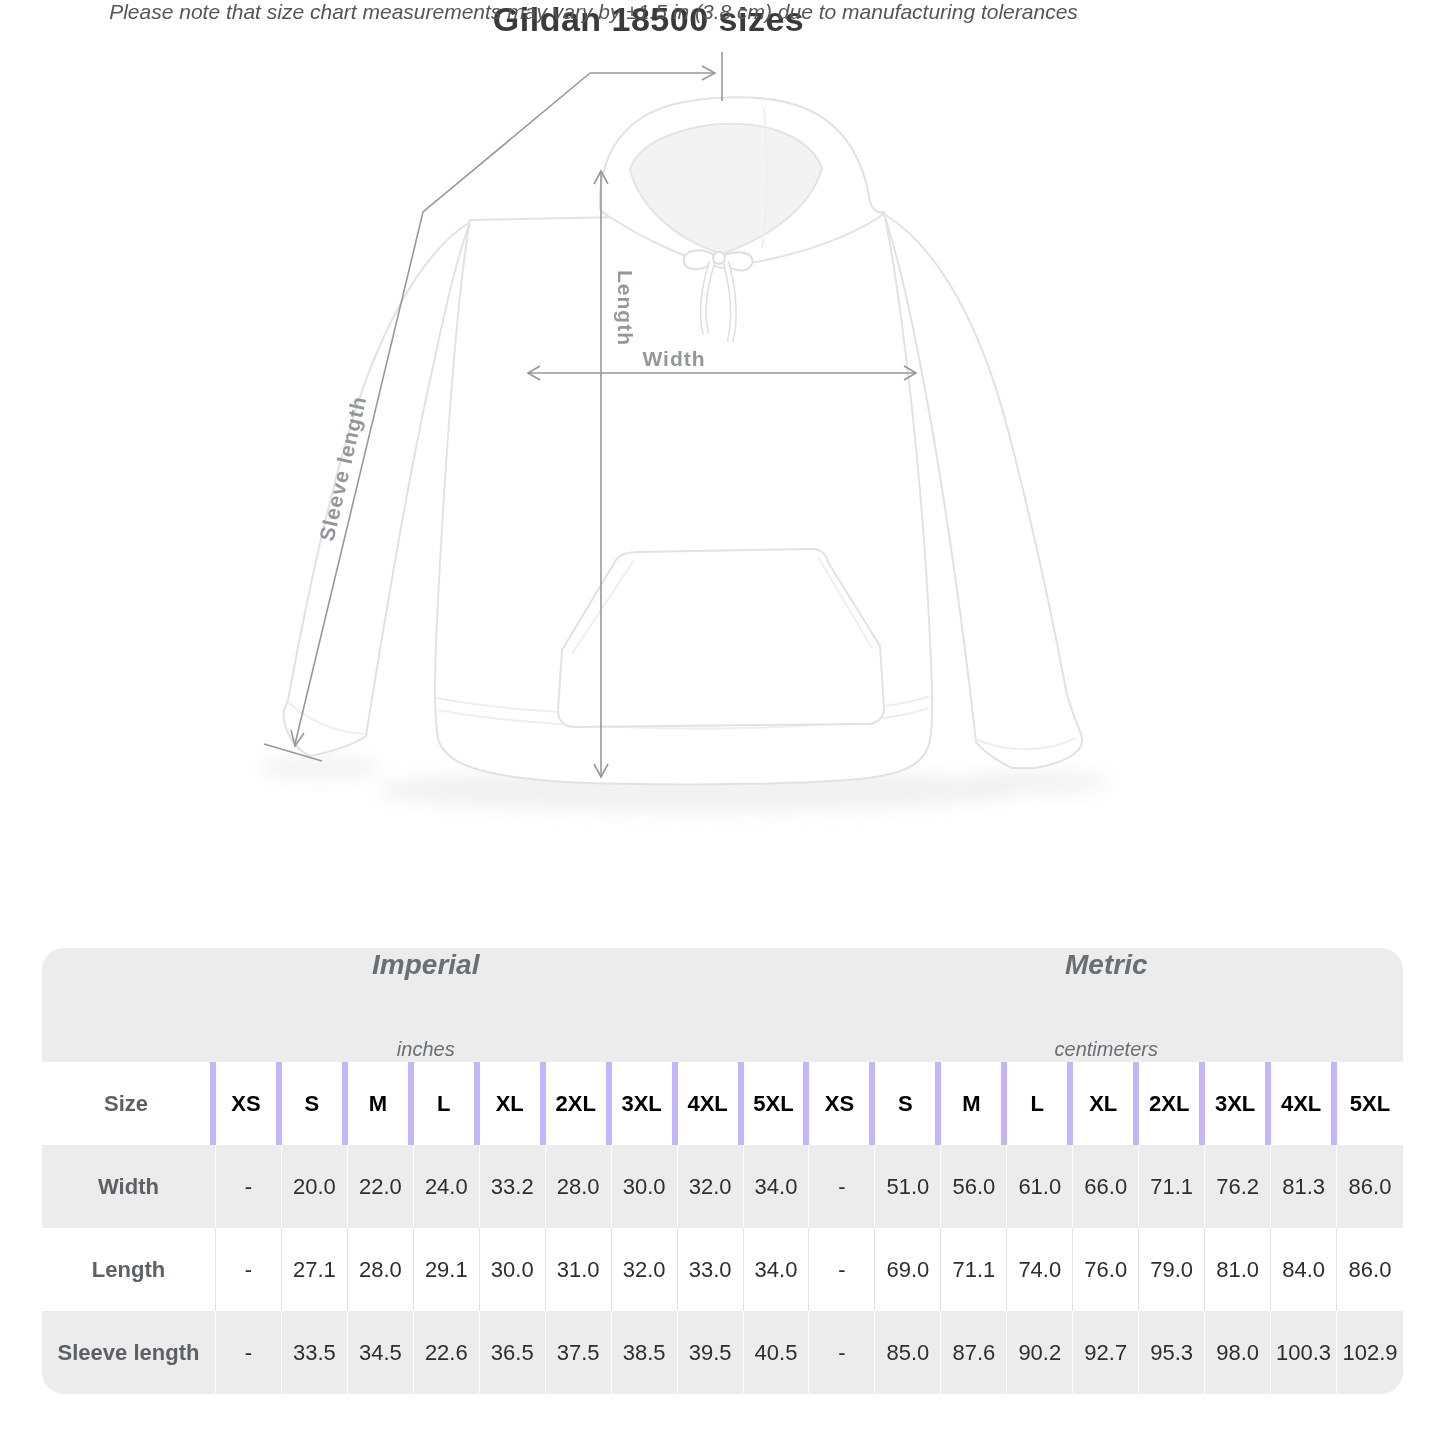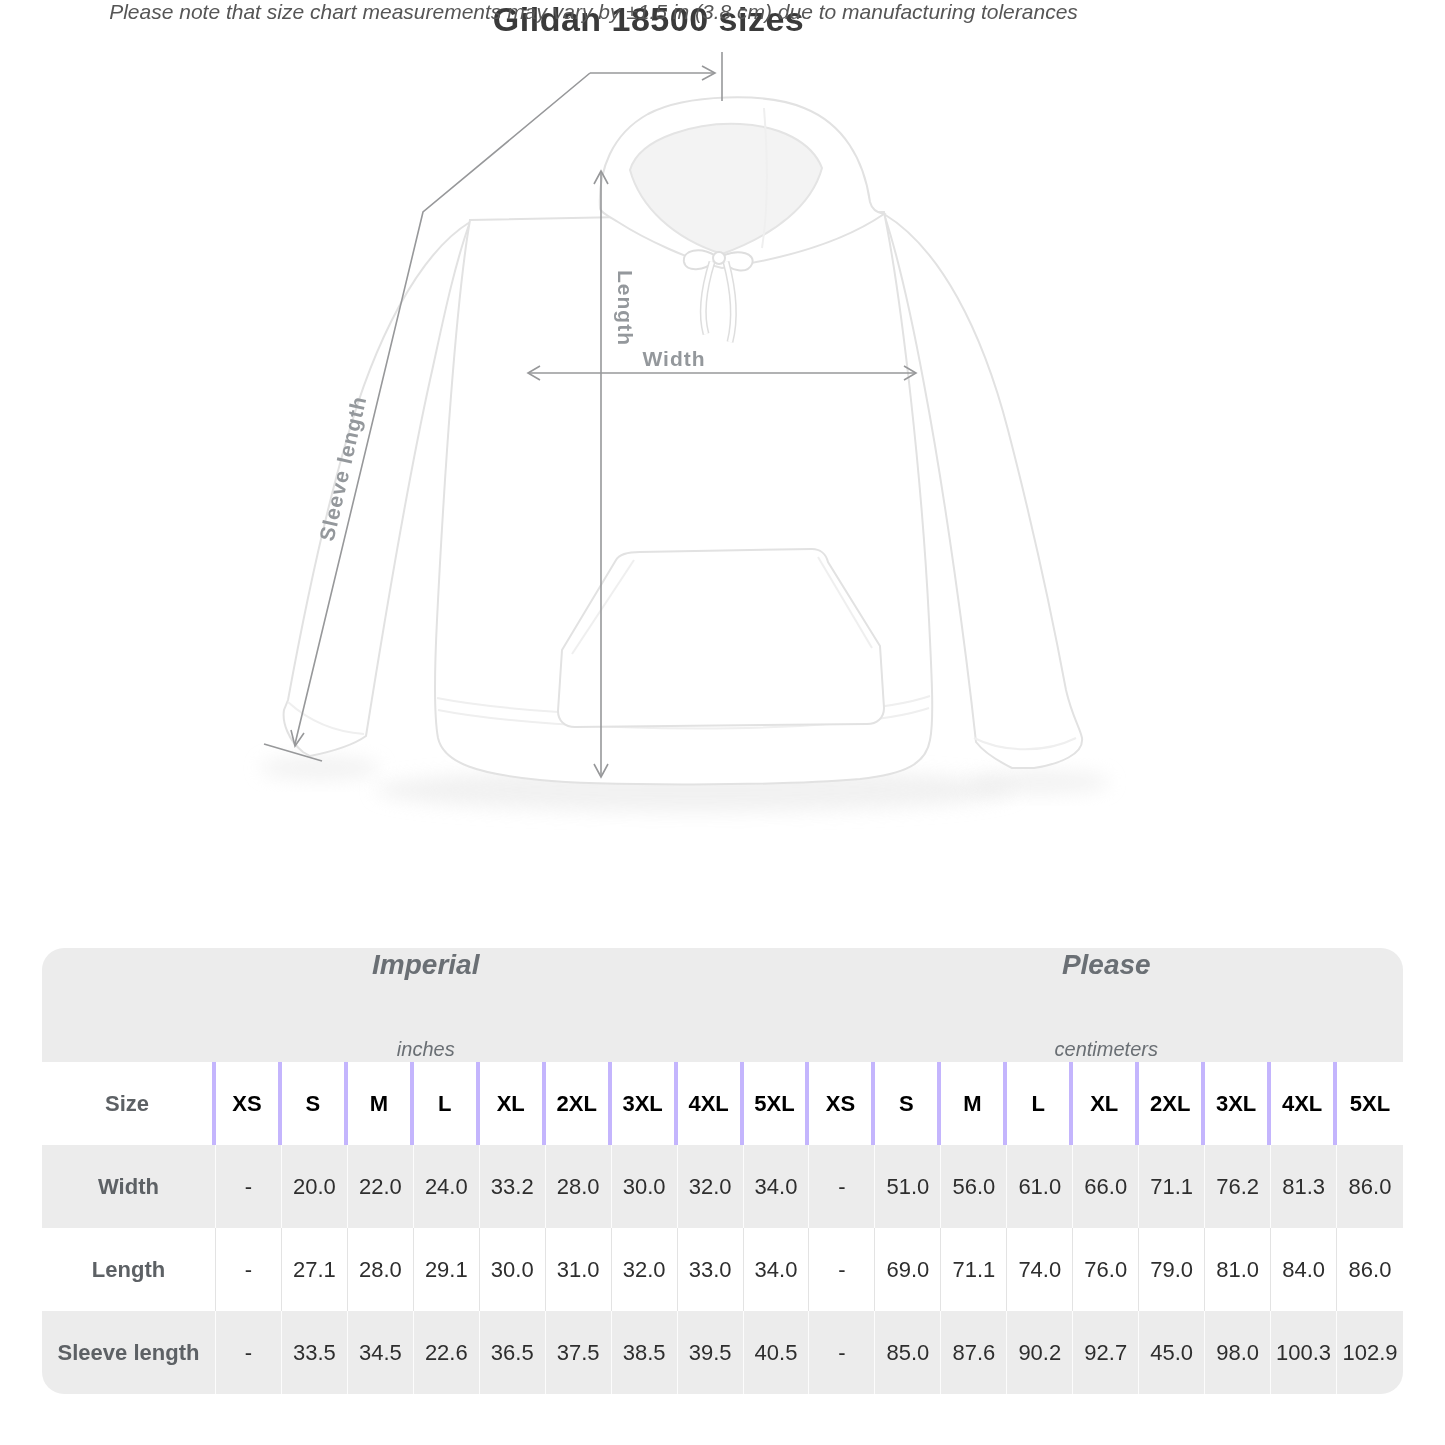--- a/index.html
+++ b/index.html
@@ -42,21 +42,21 @@
   .group-header .g-unit{font-size:20px;font-style:italic;margin-top:48px;}
   .gh-imperial{grid-column:1 / 11;}
   .gh-metric{grid-column:11 / 20;}
 
   .trow{height:83px;}
   .cell{
     display:flex;align-items:center;justify-content:center;
     overflow:hidden;white-space:nowrap;
   }
   .size-row{background:#ffffff;}
-  .size-row .cell:not(:last-child){border-right:4px solid #c4b5fd;}
+  .size-row .cell:not(:last-child){border-right:6px solid #c4b5fd;}
   .size-row .size-head{font-size:22px;font-weight:bold;color:#000000;}
   .size-row .row-label{font-size:23px;font-weight:bold;color:#5d6165;}
 
   .trow.gray{background:#ececec;}
   .trow.gray .cell:not(:last-child){border-right:1px solid rgba(255,255,255,.85);}
   .trow.white{background:#ffffff;}
   .trow.white .cell:not(:last-child){border-right:1px solid #e3e3e3;}
   .trow:last-child{border-radius:0 0 22px 22px;overflow:hidden;}
   .trow .row-label{font-size:22px;font-weight:bold;color:#5d6165;}
   .trow .value{font-size:22px;color:#2e2e2e;}
@@ -191,21 +191,21 @@
 <div class="page-subtitle">Please note that size chart measurements may vary by ±1.5 in (3.8 cm) due to manufacturing tolerances</div>
 
 <div class="size-table">
 
   <div class="band grid19">
     <div class="group-header gh-imperial">
       <div class="g-title">Imperial</div>
       <div class="g-unit">inches</div>
     </div>
     <div class="group-header gh-metric">
-      <div class="g-title">Please</div>
+      <div class="g-title">Metric</div>
       <div class="g-unit">centimeters</div>
     </div>
   </div>
 
   <div class="trow size-row grid19">
     <div class="cell row-label">Size</div>
 
   <div class="cell size-head">XS</div>
       <div class="cell size-head">S</div>
       <div class="cell size-head">M</div>
@@ -279,20 +279,20 @@
         <div class="cell value">36.5</div>
         <div class="cell value">37.5</div>
         <div class="cell value">38.5</div>
         <div class="cell value">39.5</div>
         <div class="cell value">40.5</div>
         <div class="cell value">-</div>
         <div class="cell value">85.0</div>
         <div class="cell value">87.6</div>
         <div class="cell value">90.2</div>
         <div class="cell value">92.7</div>
-        <div class="cell value">45.0</div>
+        <div class="cell value">95.3</div>
         <div class="cell value">98.0</div>
         <div class="cell value">100.3</div>
         <div class="cell value">102.9</div>
       </div>
     </div>
 
 </div>
 
 </body></html>

